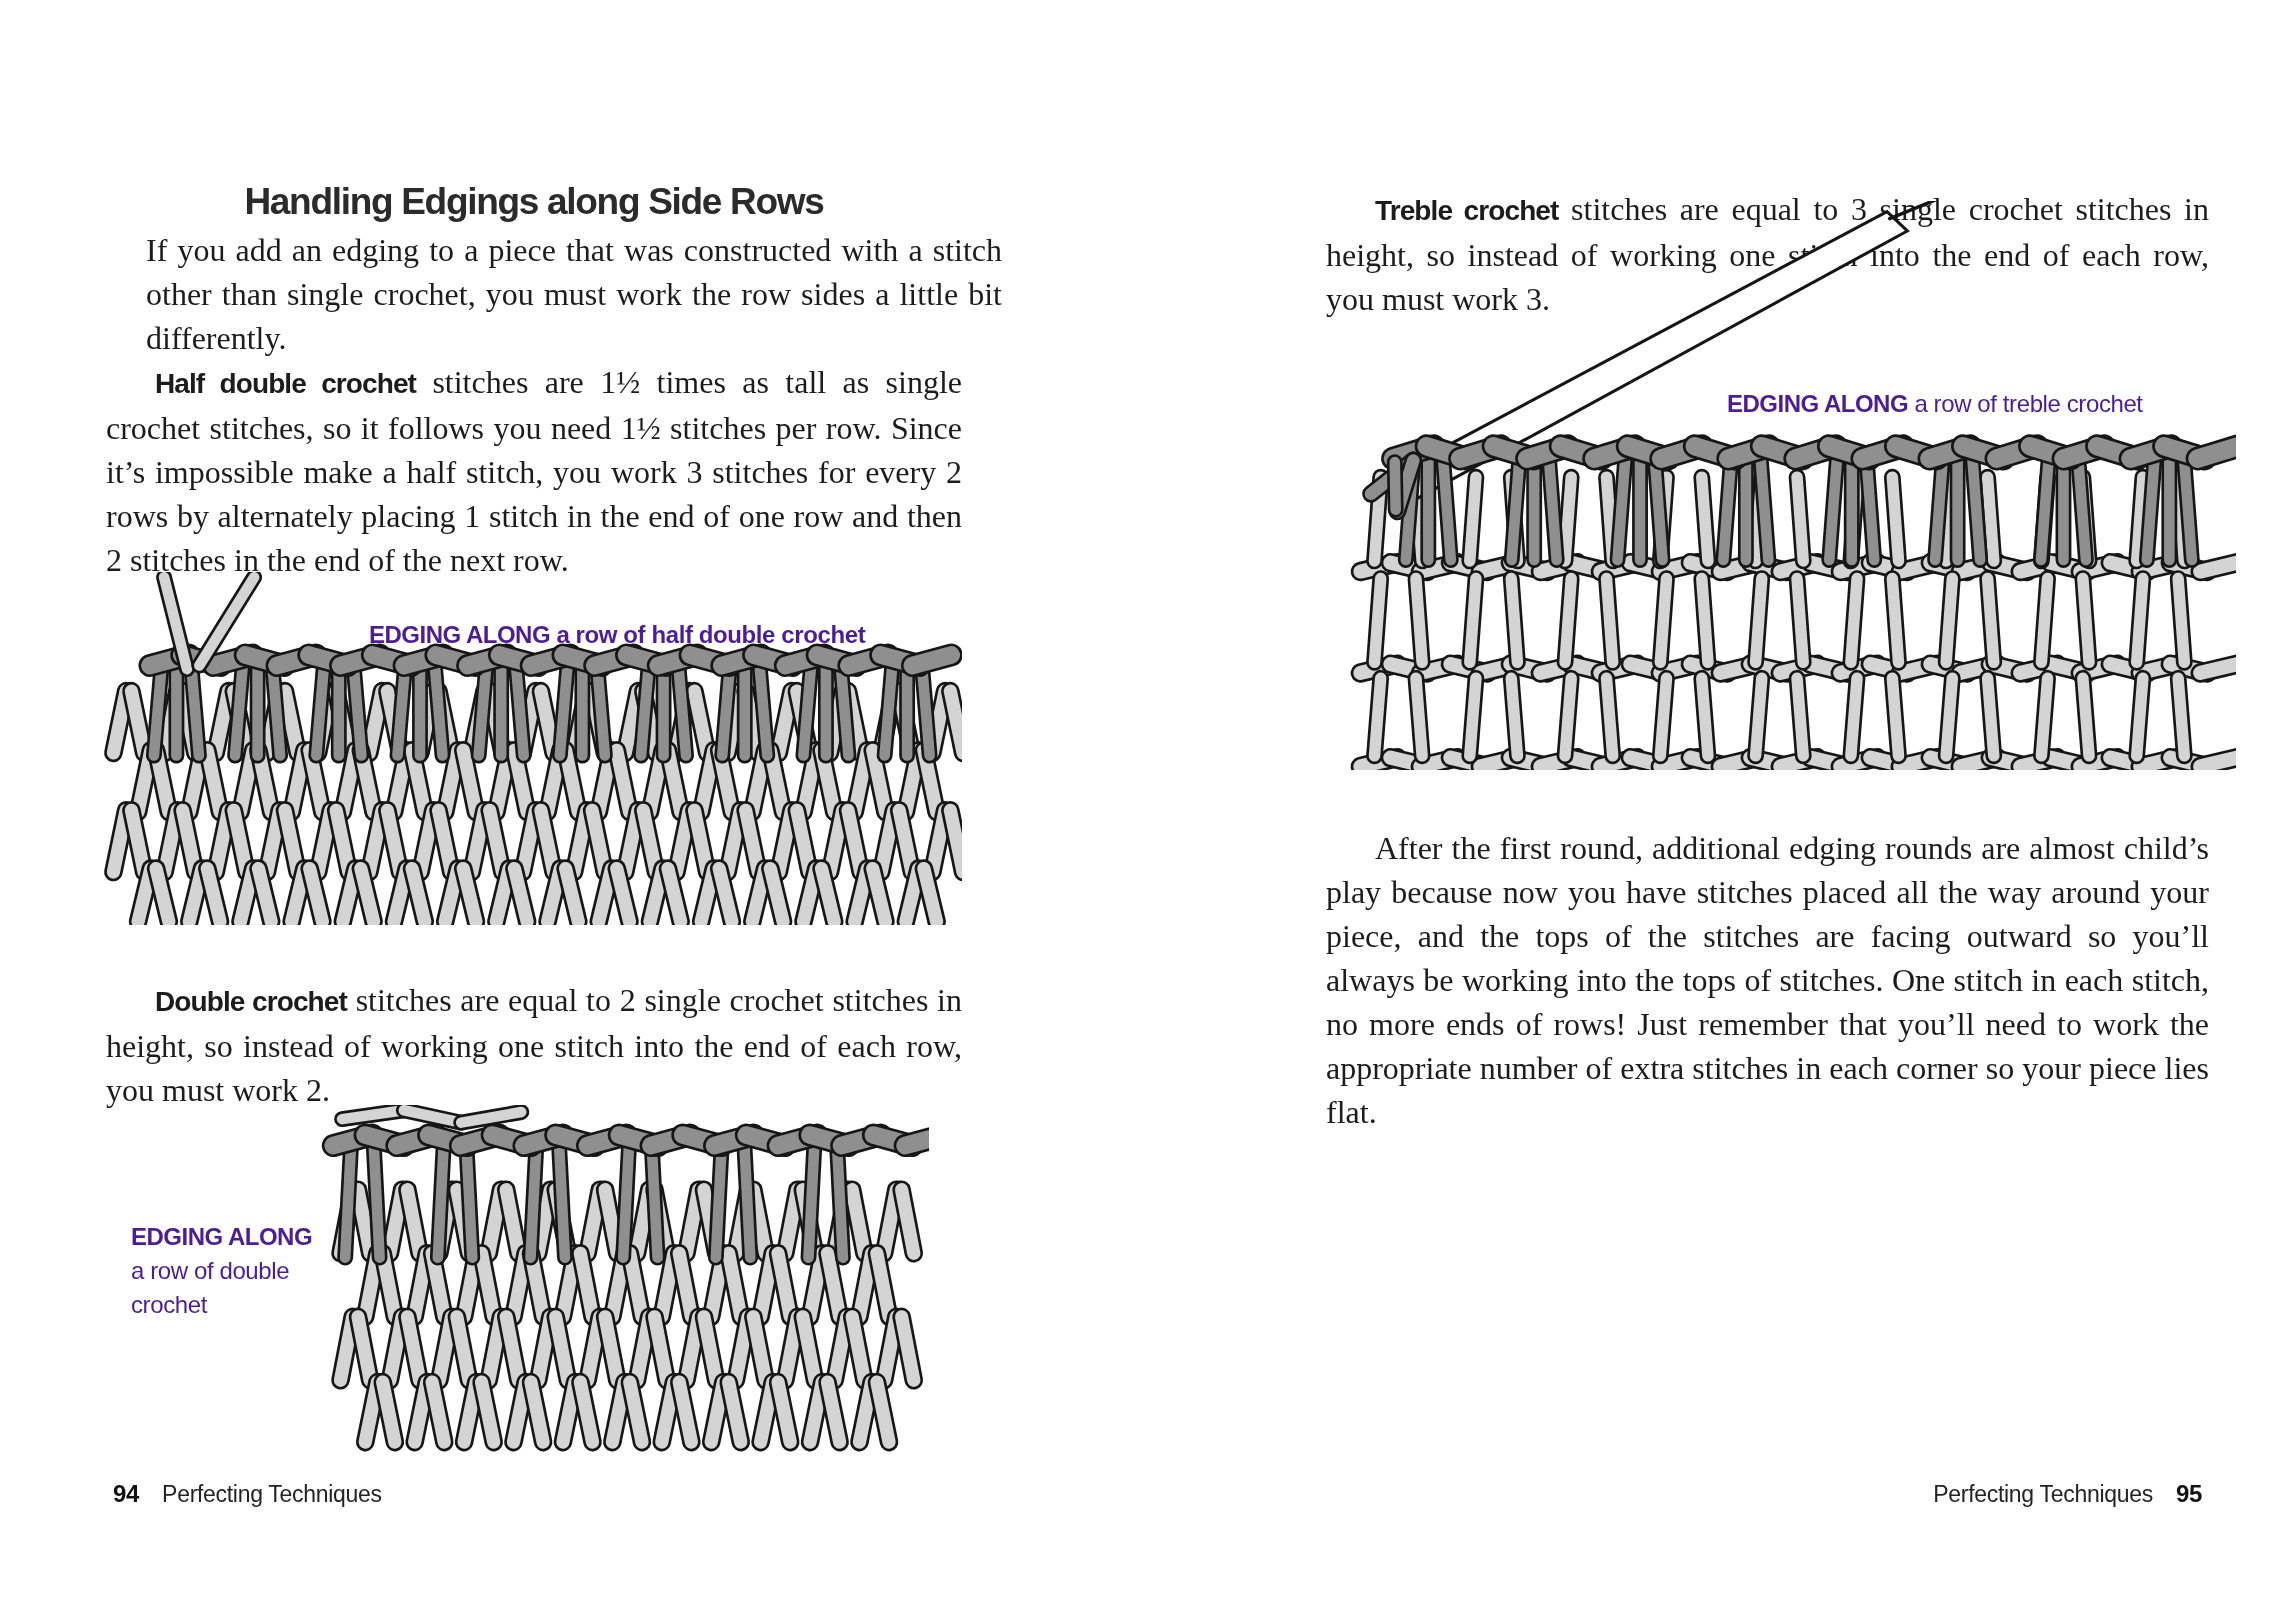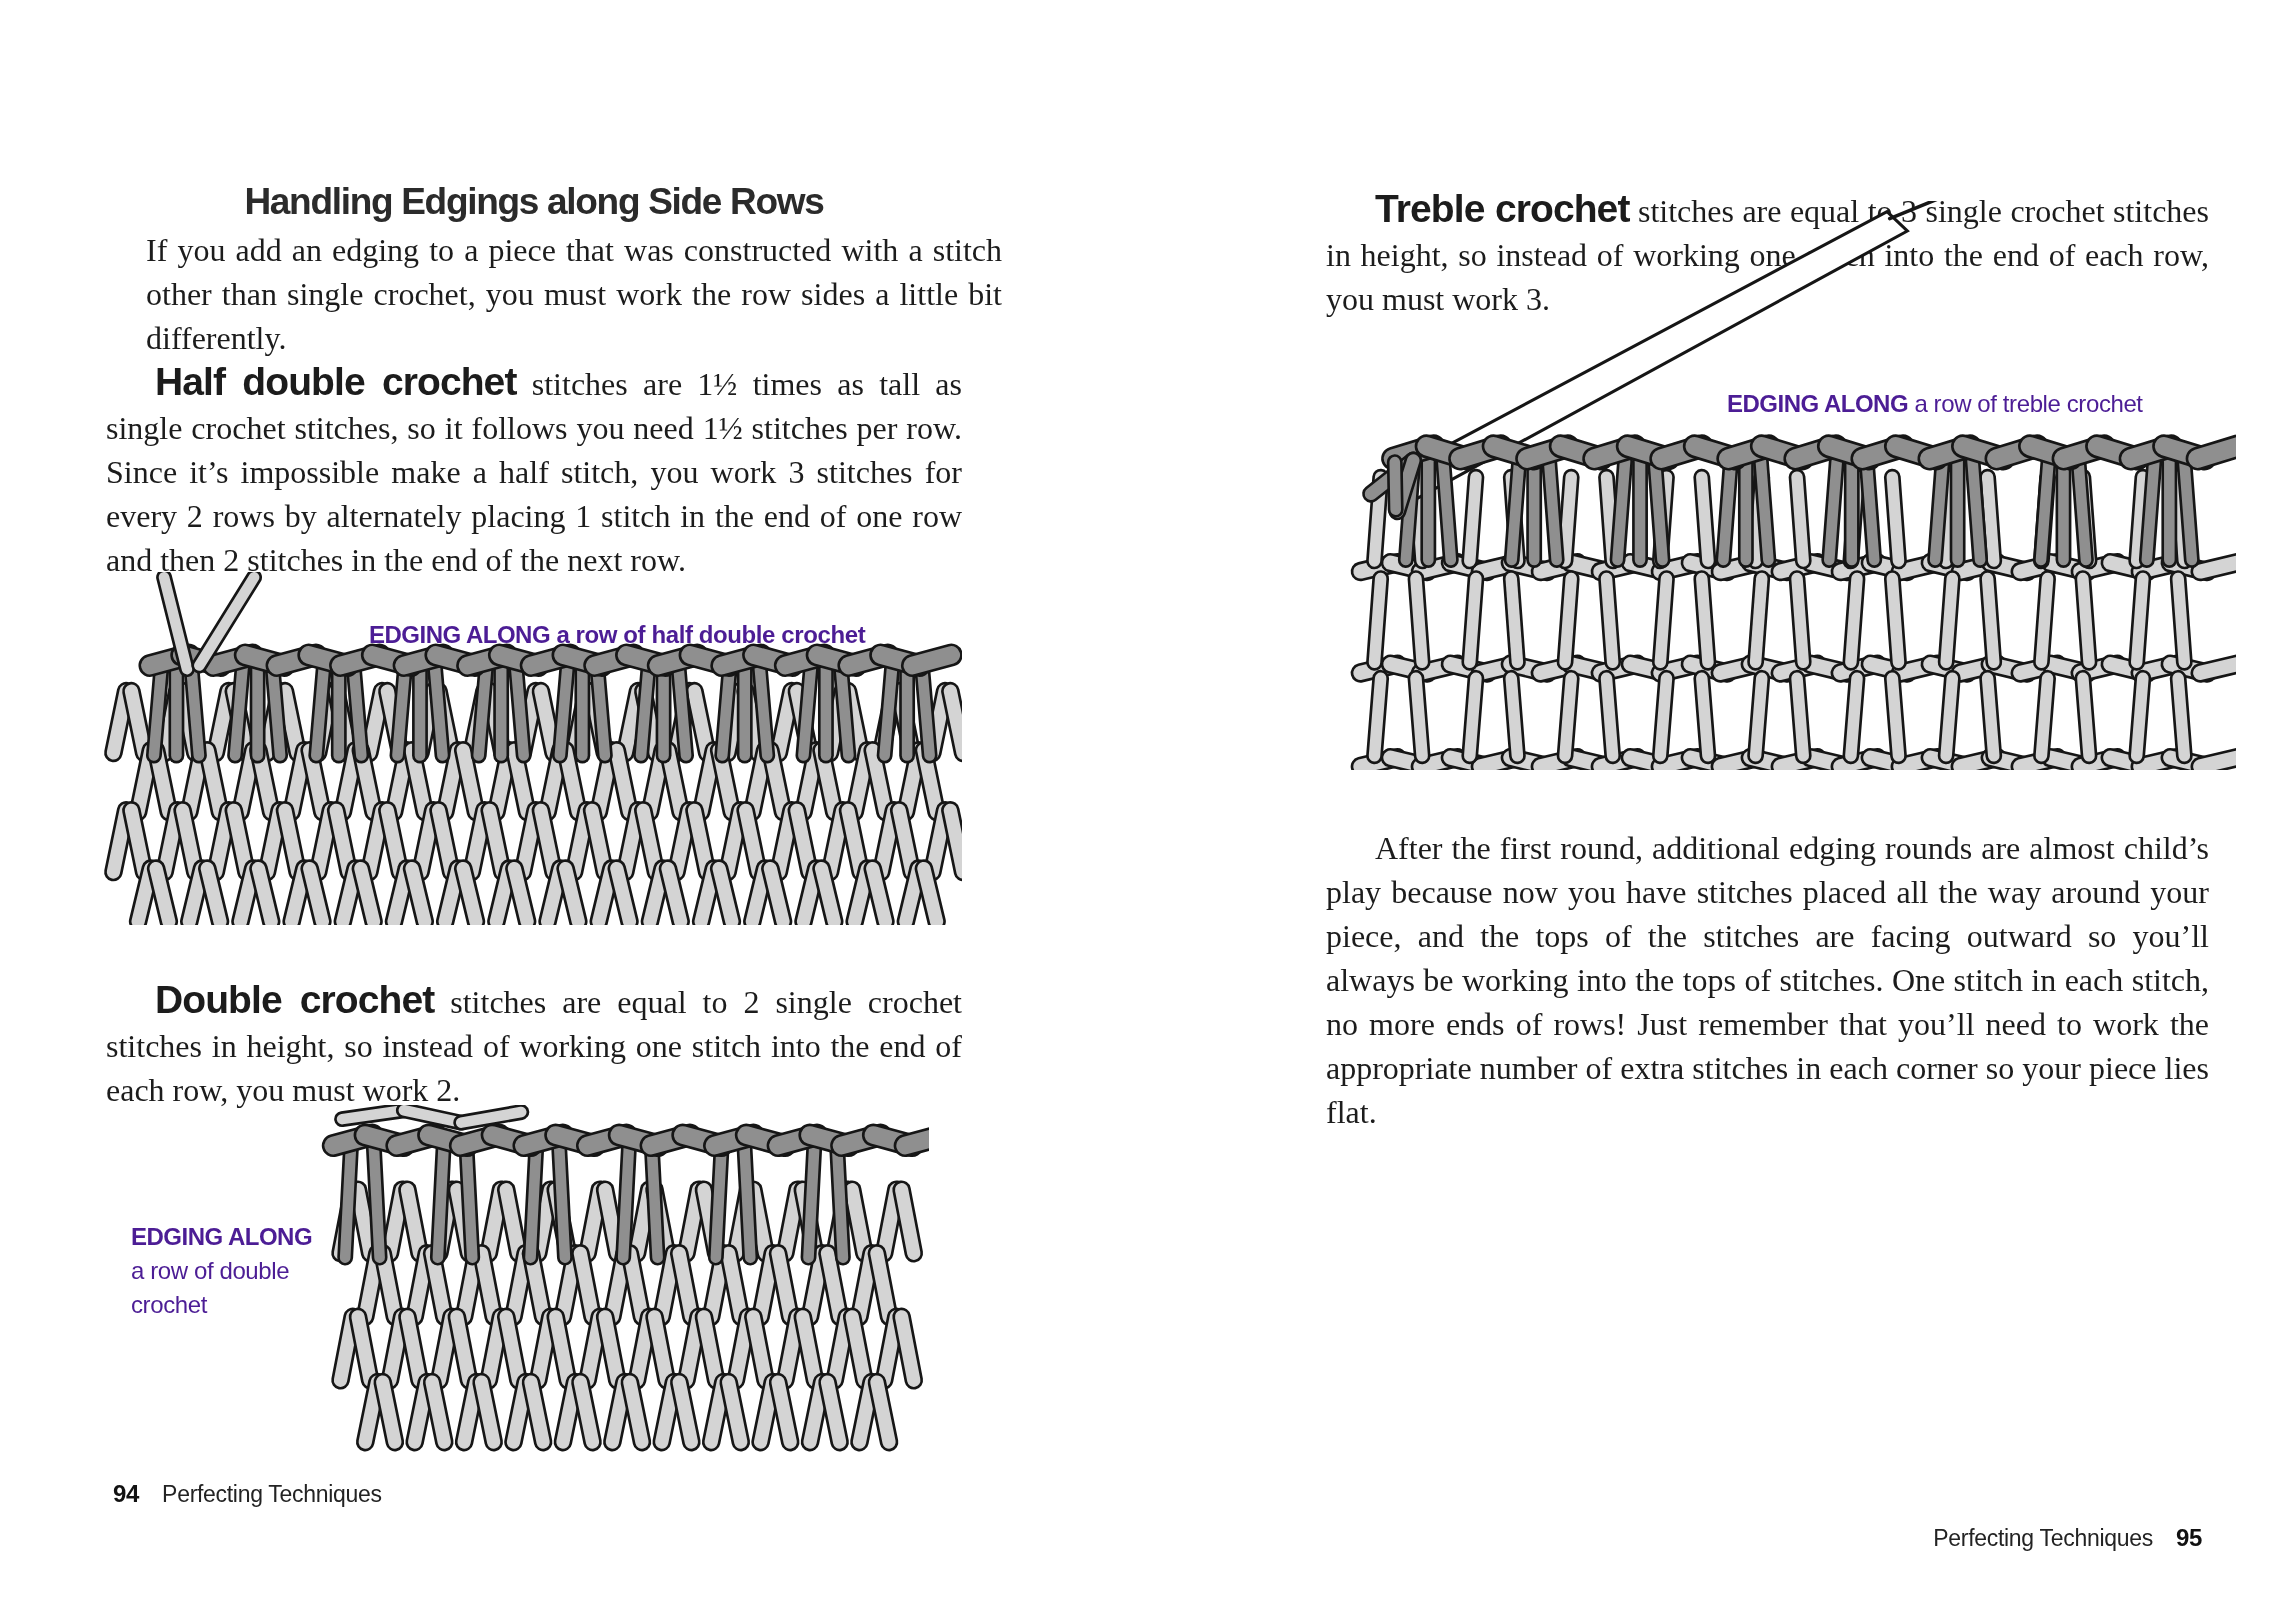--- a/index.html
+++ b/index.html
@@ -1,20 +1,20 @@
 <!DOCTYPE html>
 <html style="font-size:14px"><head>
 <meta charset="utf-8">
 <style>
   html,body{margin:0;padding:0;}
   body{width:2295px;height:1607px;background:#ffffff;position:relative;overflow:hidden;}
   .abs{position:absolute;}
   .body{font-family:"Liberation Serif",serif;font-size:32px;line-height:44px;color:#1c1c1c;text-align:justify;margin:0;}
   .ind{text-indent:49px;}
-  .lead{font-family:"Liberation Sans",sans-serif;font-weight:700;font-size:39px;letter-spacing:-0.9px;color:#1c1c1c;margin-top:16px;}
+  .lead{font-family:"Liberation Sans",sans-serif;font-weight:700;font-size:28px;letter-spacing:-0.9px;color:#1c1c1c;margin-top:16px;}
   h1.title{font-family:"Liberation Sans",sans-serif;font-weight:700;font-size:37px;letter-spacing:-1.3px;color:#2b2b2b;text-align:center;margin:0;}
   .cap{font-family:"Liberation Sans",sans-serif;font-size:24px;color:#4c1d95;letter-spacing:-0.4px;line-height:34px;white-space:nowrap;}
   .cap b{letter-spacing:-0.5px;}
   .foot{font-family:"Liberation Sans",sans-serif;font-size:23px;color:#232323;letter-spacing:-0.3px;white-space:nowrap;}
   .foot b{font-size:24px;color:#111;}
   .gap-l{margin-left:23px;}
   .gap-r{margin-right:23px;}
   svg{display:block;}
 </style>
 </head>
@@ -1071,17 +1071,17 @@
         <line x1="78" y1="294" x2="60" y2="352" stroke="#161616" stroke-width="20" stroke-linecap="round"></line>
         <line x1="78" y1="294" x2="60" y2="352" stroke="#8f8f8f" stroke-width="14" stroke-linecap="round"></line>
         <line x1="58" y1="350" x2="57" y2="296" stroke="#161616" stroke-width="18" stroke-linecap="round"></line>
         <line x1="58" y1="350" x2="57" y2="296" stroke="#8f8f8f" stroke-width="12" stroke-linecap="round"></line>
       </svg>
 
     <div class="abs cap" style="left:1727px;top:387px;"><b>EDGING ALONG</b><span> a row of treble crochet</span></div>
 
     <p class="abs body ind" style="left:1326px;top:826px;width:883px;">After the first round, additional edging rounds are almost child’s play because now you have stitches placed all the way around your piece, and the tops of the stitches are facing outward so you’ll always be working into the tops of stitches. One stitch in each stitch, no more ends of rows! Just remember that you’ll need to work the appropriate number of extra stitches in each corner so your piece lies flat.</p>
 
-    <div class="abs foot" style="right:93px;top:1480px;text-align:right;margin-top:44px;"><span class="gap-r">Perfecting Techniques</span><b>95</b></div>
+    <div class="abs foot" style="right:93px;top:1480px;text-align:right;"><span class="gap-r">Perfecting Techniques</span><b>95</b></div>
   </section>
 
 </div>
 
 
 </body></html>

